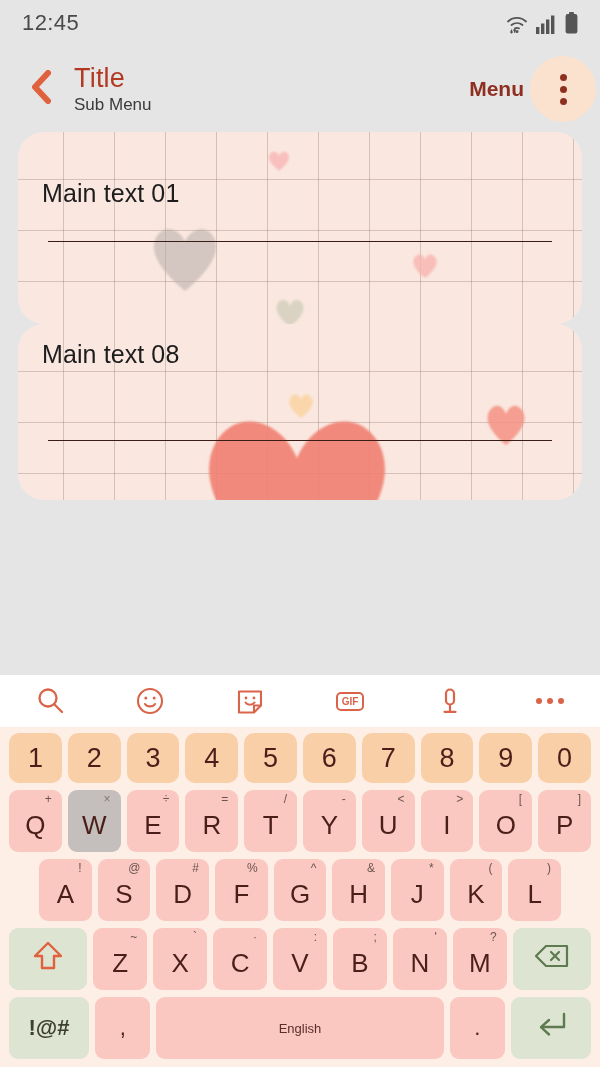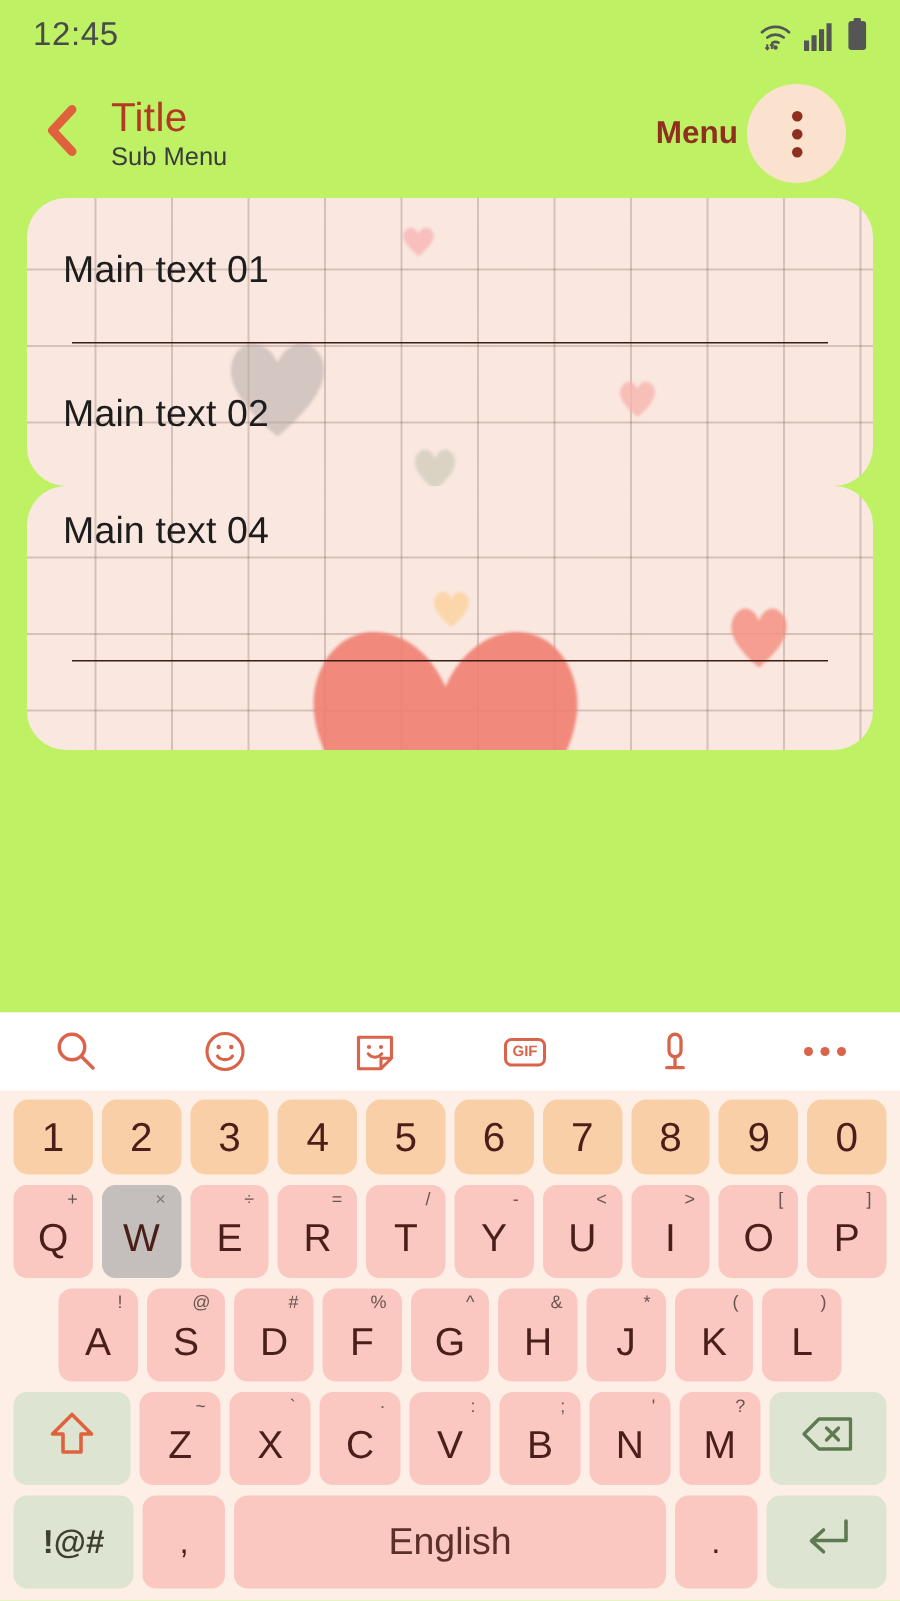--- a/index.html
+++ b/index.html
@@ -5,39 +5,39 @@
   * { box-sizing: border-box; margin: 0; padding: 0; }
   html, body {
     width: 600px; height: 1067px;
     font-family: "Liberation Sans", sans-serif;
     background: #fdf6f0;
     overflow: hidden;
   }
   #screen {
     position: relative;
     width: 600px; height: 1067px;
-    background: #bef264;
+    background: #e5e5e5;
   }
 
   
   .statusbar {
     height: 46px;
     display: flex; align-items: center;
     padding: 0 22px;
     justify-content: space-between;
   }
   .clock { font-size: 22px; color: #4a4a4a; letter-spacing: .4px; }
   .sysicons { display: flex; align-items: flex-end; gap: 7px; }
   .sysicons svg { display: block; }
 
   
   .appbar {
     height: 86px;
     display: flex; align-items: center;
-    padding: 0 36px 0 24px;
+    padding: 0 4px 0 24px;
   }
   .back-icon {
     width: 34px; height: 34px;
     flex: 0 0 auto;
     display: flex; align-items: center; justify-content: center;
     margin-right: 16px;
   }
   .titles { flex: 1 1 auto; line-height: 1.05; }
   .title {
     font-size: 27px; color: #b23a23; letter-spacing: .2px;
@@ -100,21 +100,21 @@
 
   
   .heart {
     position: absolute;
     filter: blur(1.2px);
   }
   .heart svg { display:block; }
 
   
   #card1 { height: 192px; }
-  #card1 .row { height: 96px; }
+  #card1 .row { height: 96px; margin-top: 13px; }
   #card1 .divider { position: absolute; top: 96px; left: 0; right: 0; margin: 0 30px; }
 
   
   #card2 { height: 176px; }
   #c2r1 { height: 116px; }
   #c2r2 { height: 60px; }
   #card2 .divider { position: absolute; top: 116px; left: 0; right: 0; margin: 0 30px; }
 
   
   .keyboard {
@@ -163,21 +163,21 @@
     font-size: 12px; color: #6b5550; line-height: 1;
   }
   .key .sup.faint { color: #8a7a75; }
   .row-num .key { height: 50px; font-size: 27px; }
   .row-q .key, .row-a .key, .row-z .key { height: 62px; }
   .row-a { padding: 0 32px; }
   .row-z .key.special { flex: 1.45 1 0; }
   .row-bottom .key { height: 62px; font-size: 22px; }
   .row-bottom .k-sym { flex: 1.45 1 0; font-size: 22px; font-weight: bold; color: #3f3f2f; }
   .row-bottom .k-comma { flex: 1 1 0; }
-  .row-bottom .k-space { flex: 5.2 1 0; font-size: 25px; color: #5a3028; }
+  .row-bottom .k-space { flex: 5.2 1 0; font-size: 13px; color: #5a3028; }
   .row-bottom .k-period { flex: 1 1 0; }
   .row-bottom .k-enter { flex: 1.45 1 0; }
   .kb-letter { transform: translateY(4px); }
 </style>
 </head>
 <body>
 
 <div id="screen">
 
   <div class="statusbar">
@@ -256,23 +256,20 @@
         <svg width="34" height="32" viewBox="0 0 34 32">
           <path d="M17 30 C5 20 1 12 5 6 C9 0 15 3 17 9 C19 3 25 0 29 6 C33 12 29 20 17 30 Z" fill="#cfccb9" opacity=".75"></path>
         </svg>
       </div>
 
       <div class="card-inner">
         <div class="row">
           <div class="main-text">Main text 01</div>
         </div>
         <div class="divider"></div>
-        <div class="row">
-          <div class="main-text">Main text 02</div>
-        </div>
       </div>
     </div>
 
 
     <div class="card" id="card2">
       <div class="grid-bg"></div>
 
       <div class="heart" style="left:170px; top:76px;">
         <svg width="218" height="200" viewBox="0 0 218 200">
           <path d="M109 190 C30 130 8 78 28 42 C48 8 92 18 109 58 C126 18 170 8 190 42 C210 78 188 130 109 190 Z" fill="#ef8071" opacity=".9"></path>
@@ -285,21 +282,21 @@
       </div>
       <div class="heart" style="left:464px; top:78px;">
         <svg width="48" height="46" viewBox="0 0 48 46">
           <path d="M24 43 C7 29 2 17 8 8 C14 0 21 4 24 12 C27 4 34 0 40 8 C46 17 41 29 24 43 Z" fill="#f39183" opacity=".85"></path>
         </svg>
       </div>
 
       <div class="card-inner">
         <div class="divider"></div>
         <div class="row" id="c2r2">
-          <div class="main-text">Main text 04</div>
+          <div class="main-text">Main text 08</div>
         </div>
       </div>
     </div>
   </div>
 
   <div class="keyboard">
 
     <div class="kb-toolbar">
       <div>
         <span>

